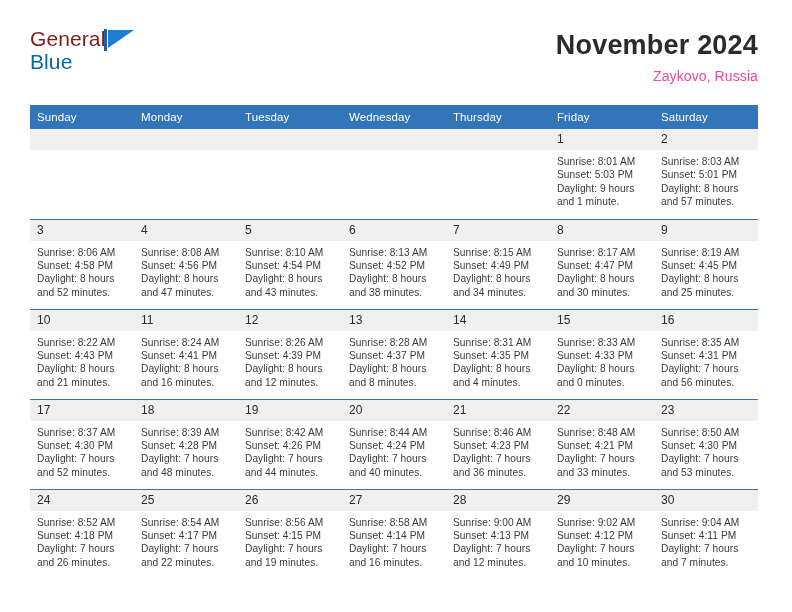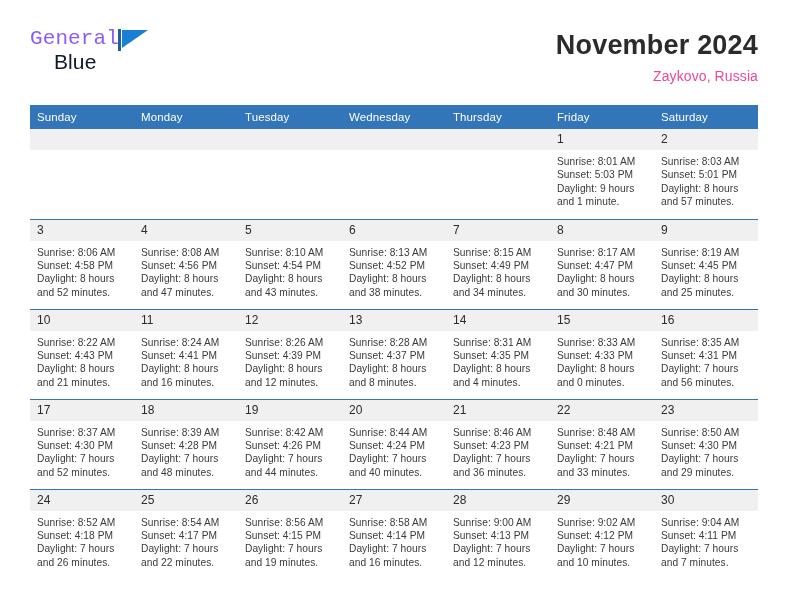--- a/index.html
+++ b/index.html
@@ -22,30 +22,29 @@
     height: 100px;
   }
   .brand { display: flex; flex-direction: column; align-items: flex-start; }
   .brand-row1 {
     display: flex;
     align-items: flex-start;
     line-height: 1;
   }
   .brand-general {
     font-size: 21px;
-    color: #8b5cf6;
+    color: #7f1d1d;
     letter-spacing: .1px;
-    font-family: Liberation Mono, monospace;
+    font-family: Liberation Sans, sans-serif;
   }
   .brand-mark { display: inline-block; margin-left: -1px; margin-top: 1px; }
   .brand-blue {
     font-size: 21px;
-    color: #0f172a;
+    color: #0369a1;
     margin-top: -4px;
-    margin-left: 24px;
     letter-spacing: .1px;
   }
 
   .titles { text-align: right; padding-top: 2px; }
   .cal-title {
     font-size: 27px;
     font-weight: bold;
     color: #2b2b2b;
     letter-spacing: .2px;
     line-height: 1.15;
@@ -357,21 +356,21 @@
               <div>Daylight: 7 hours</div>
               <div>and 33 minutes.</div>
             </div>
           </td>
           <td>
             <div class="daynum">23</div>
             <div class="lines">
               <div>Sunrise: 8:50 AM</div>
               <div>Sunset: 4:30 PM</div>
               <div>Daylight: 7 hours</div>
-              <div>and 29 minutes.</div>
+              <div>and 53 minutes.</div>
             </div>
           </td>
         </tr>
         <tr class="week-5">
           <td>
             <div class="daynum">24</div>
             <div class="lines">
               <div>Sunrise: 8:52 AM</div>
               <div>Sunset: 4:18 PM</div>
               <div>Daylight: 7 hours</div>

